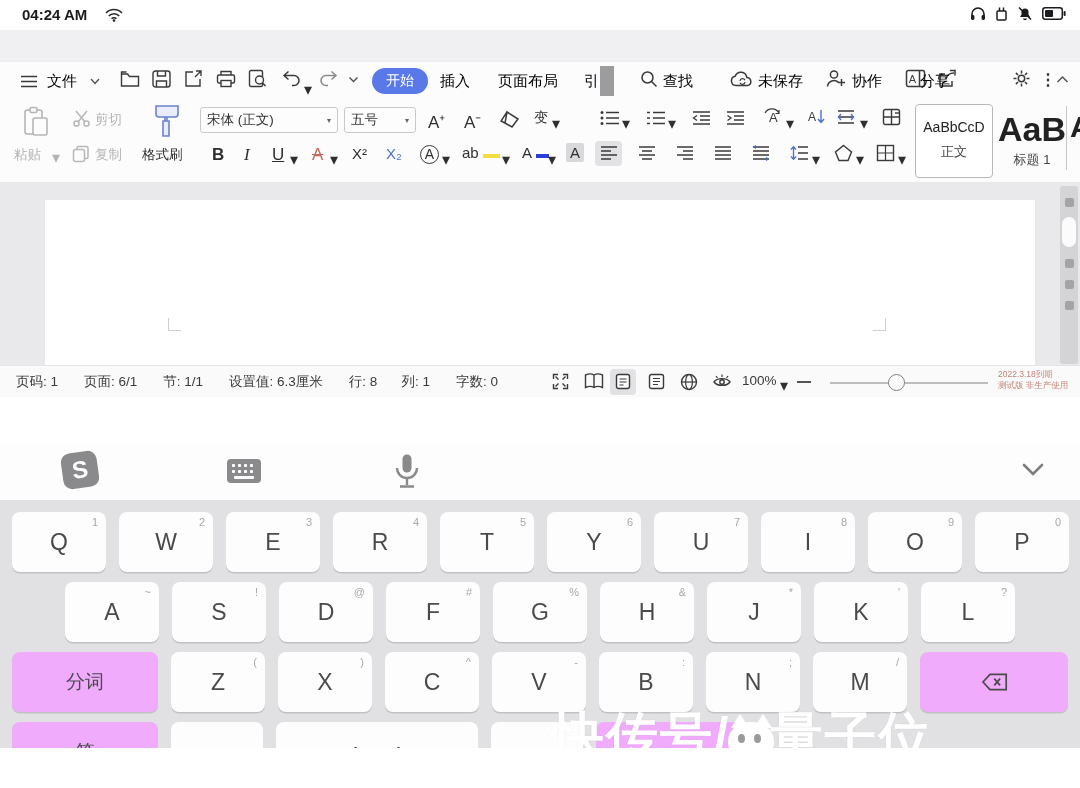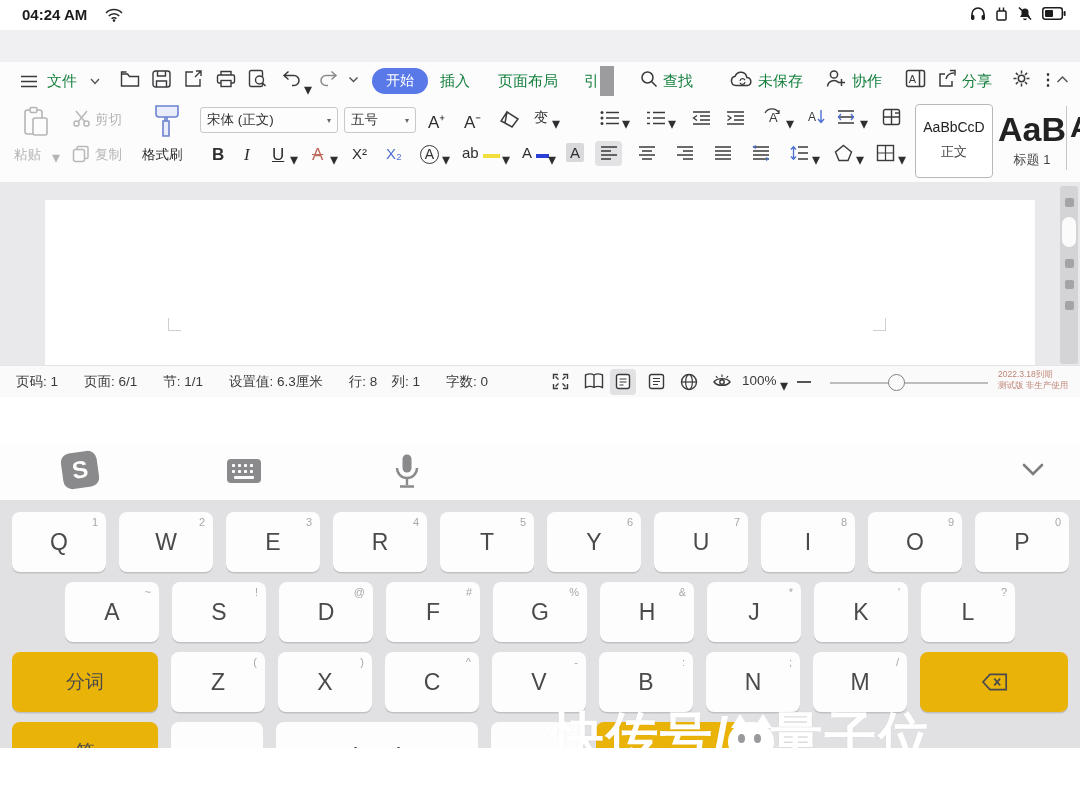--- a/index.html
+++ b/index.html
@@ -25,21 +25,21 @@
            display:flex;align-items:center;justify-content:center;font-size:20px;color:#555}
   .vsep{width:1px;height:16px;background:#d8d8da}
   #login-pill{left:833px;top:34px;width:102px;height:25px;border-radius:13px;background:#d0746b;
            display:flex;align-items:center;justify-content:center;gap:5px}
   #login-pill .t{color:#fff;font-size:12.5px}
   #login-pill .av{width:19px;height:19px;border-radius:50%;background:#e2a79e;display:flex;align-items:center;justify-content:center}
   #winctl{right:10px;top:34px;display:flex;gap:22px;align-items:center;height:25px}
   #winctl span{color:#7a7a7c;font-size:16px;line-height:1}
   
   #ribbon{left:0;top:62px;width:1080px;height:120px;background:#fcfcfd;border-bottom:1px solid #e3e3e5}
-  .mi{position:absolute;font-size:15px;color:#15803d;white-space:nowrap}
+  .mi{position:absolute;font-size:15px;color:#000000;white-space:nowrap}
   .pill{background:#5a79e8;color:#fff;border-radius:14px;padding:4px 14px;font-size:14px}
   .icn{position:absolute}
   .ddv{font-size:8px;color:#666}
   .selbox{background:#e2e2e4;border-radius:4px}
   .glyph{position:absolute;font-size:16px;color:#2f2f31}
   .gray{color:#b5b5b7}
   .inbox{position:absolute;border:1px solid #c9c9cb;border-radius:3px;background:#fdfdfd;height:26px;
          display:flex;align-items:center;padding:0 6px;box-sizing:border-box;font-size:13.5px;color:#333;justify-content:space-between}
   .stylecard{position:absolute;text-align:center}
   .stylecard .pv{font-weight:normal;color:#222}
@@ -66,21 +66,21 @@
   #gapband{left:0;top:397px;width:1080px;height:46px;background:#fff;border-bottom:1px solid #ececee}
   #imebar{left:0;top:443px;width:1080px;height:57px;background:#fdfdfd}
   #sogou-logo{left:62px;top:9px;width:36px;height:36px;background:#8a8a8c;border-radius:9px;transform:rotate(-8deg);
       color:#fdfdfd;font-weight:bold;font-size:24px;display:flex;align-items:center;justify-content:center;position:absolute}
   #keyboard{left:0;top:500px;width:1080px;height:288px;background:#e1e1e3}
   .krow{position:absolute;display:flex;gap:13px}
   .key{height:60px;background:#fdfdfe;border-radius:8px;box-shadow:0 1.5px 0 rgba(0,0,0,.14);
        position:relative;display:flex;align-items:center;justify-content:center;
        font-size:23px;color:#4a4a4c;box-sizing:border-box}
   .key .sup{position:absolute;top:4px;right:8px;font-size:11px;color:#a8a8aa}
-  .key.fn{background:#eab308;font-size:19px}
+  .key.fn{background:#f0abfc;font-size:19px}
   
   #watermark{left:552px;top:702px;display:flex;align-items:center;color:#fff;
       font-size:52px;font-weight:bold;letter-spacing:2px;text-shadow:0 0 2px rgba(0,0,0,.06);z-index:9}
   #qbit-logo{width:52px;height:46px;position:relative;margin:0 -8px 0 -4px}
   #qbit-logo .head{position:absolute;left:2px;top:8px;width:46px;height:38px;background:#fff;border-radius:50% 50% 46% 46%}
   #qbit-logo .ear1,#qbit-logo .ear2{position:absolute;top:0;width:0;height:0;border-left:9px solid transparent;border-right:9px solid transparent;border-bottom:14px solid #fff}
   #qbit-logo .ear1{left:5px}  #qbit-logo .ear2{left:28px}
   #qbit-logo .e{position:absolute;top:20px;width:7px;height:9px;background:#9a9a9c;border-radius:50%}
 </style>
 </head>
@@ -258,21 +258,21 @@
           <text x="7.5" y="13.5" font-size="11" font-family="Liberation Sans,sans-serif" fill="#3a3a3c" text-anchor="middle">A</text>
         </svg>
       </div>
 
     <div class="icn" style="left:938px;top:7px">
         <svg width="19" height="19" viewBox="0 0 19 19">
           <path d="M7 5 H2 v12 h12 v-5" fill="none" stroke="#3a3a3c" stroke-width="1.5"></path>
           <path d="M8 10 C9 6 12 4 16 4 M12 1.5 h5 v5" fill="none" stroke="#3a3a3c" stroke-width="1.5"></path>
         </svg>
       </div>
-    <div class="mi" style="left:962px;top:10px">分享</div>
+    <div class="mi" style="left:920px;top:10px">分享</div>
 
     <div class="icn" style="left:1012px;top:7px">
         <svg width="19" height="19" viewBox="0 0 19 19">
           <circle cx="9.5" cy="9.5" r="3.2" fill="none" stroke="#3a3a3c" stroke-width="1.5"></circle>
           <path d="M9.5 1.5 v3 M9.5 14.5 v3 M1.5 9.5 h3 M14.5 9.5 h3 M3.9 3.9 l2.1 2.1 M13 13 l2.1 2.1 M15.1 3.9 L13 6 M6 13 l-2.1 2.1" stroke="#3a3a3c" stroke-width="1.5"></path>
         </svg>
       </div>
     <div class="glyph" style="left:1040px;top:8px;letter-spacing:0;font-weight:bold">⋮</div>
     <div class="icn" style="left:1056px;top:13px">
         <svg width="13" height="9" viewBox="0 0 13 9">
@@ -482,21 +482,21 @@
       <i></i>
     </div>
   </div>
 
   <div class="abs" id="statusbar">
     <div class="abs" id="status-left">
       <span>页码: 1</span>
       <span>页面: 6/1</span>
       <span>节: 1/1</span>
       <span>设置值: 6.3厘米</span>
-      <span style="margin-right:14px">行: 8</span>
+      <span style="margin-right:24px">行: 8</span>
       <span>列: 1</span>
       <span>字数: 0</span>
     </div>
     <div class="icn" style="left:552px;top:7px">
         <svg width="17" height="17" viewBox="0 0 17 17">
           <path d="M6 1.5 H1.5 V6 M11 1.5 H15.5 V6 M1.5 11 v4.5 H6 M15.5 11 v4.5 H11 M6.5 6.5 l-3 -3 M10.5 6.5 l3 -3 M6.5 10.5 l-3 3 M10.5 10.5 l3 3" fill="none" stroke="#3a3a3c" stroke-width="1.4"></path>
         </svg>
       </div>
     <div class="icn" style="left:584px;top:7px">
         <svg width="20" height="16" viewBox="0 0 20 16">

